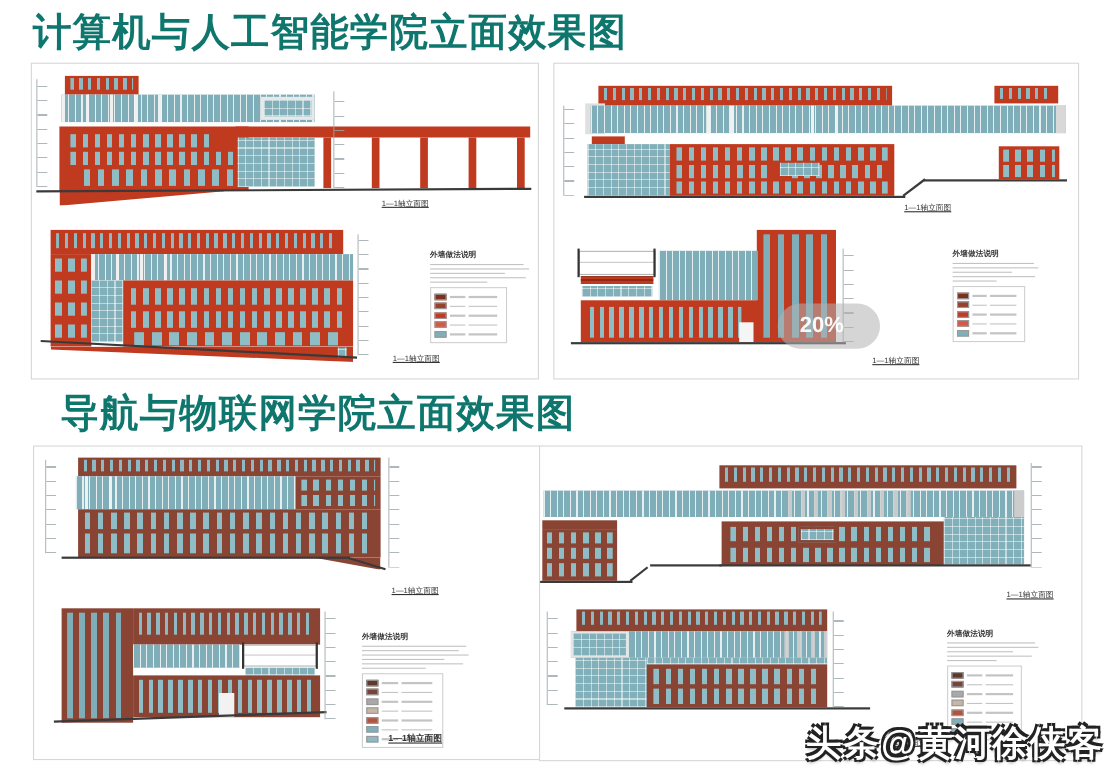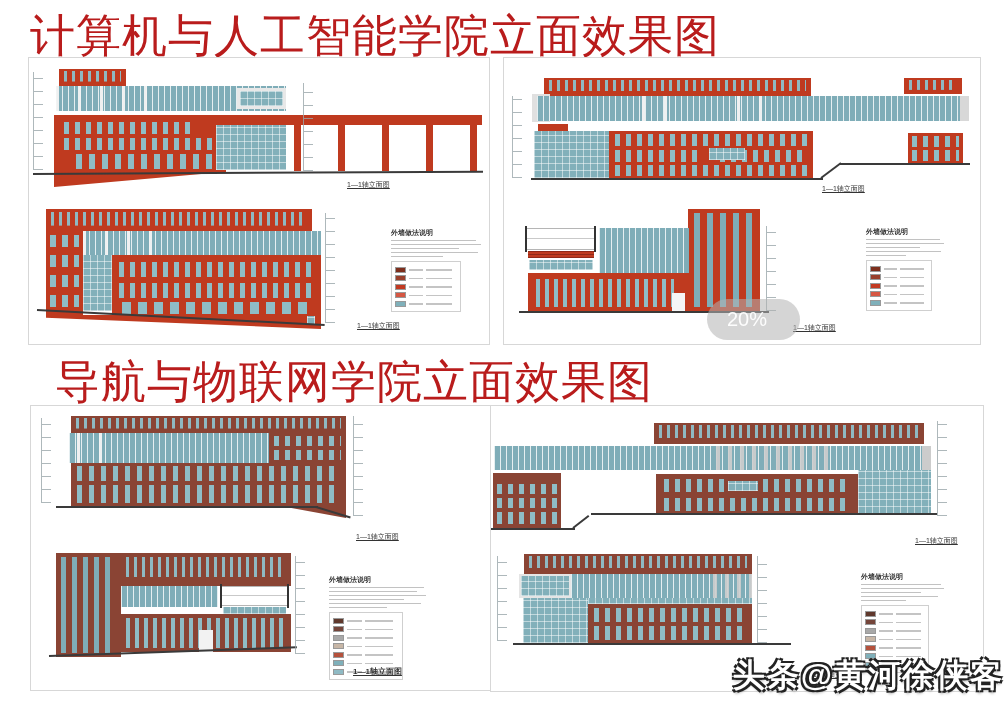--- a/index.html
+++ b/index.html
@@ -1,19 +1,19 @@
 <!DOCTYPE html>
 <html><head>
 <meta charset="utf-8">
 <style>
   html,body{margin:0;padding:0}
   body{width:1008px;height:701px;position:relative;background:#fff;overflow:hidden;
        font-family:"Liberation Sans","DejaVu Sans",sans-serif}
   .abs{position:absolute}
-  .title{position:absolute;font-weight:normal;color:#b91c1c;font-size:45px;white-space:nowrap;letter-spacing:1px}
+  .title{position:absolute;font-weight:bold;color:#0f766e;font-size:35px;white-space:nowrap;letter-spacing:1px}
   .panel{position:absolute;background:#fff;border:1px solid #d7d7d7;box-sizing:border-box}
   .brick{background:#bf3a1f}
   .brick2{background:#8a4434}
   .slitband{background-image:repeating-linear-gradient(90deg,#8fb9c2 0 3px,rgba(0,0,0,0) 3px 8px);
             background-size:calc(100% - 10px) 62%;background-repeat:no-repeat;background-position:5px 30%}
   .winrow{position:absolute;background-image:repeating-linear-gradient(90deg,var(--g,#8fbdc6) 0 var(--w,5px),rgba(0,0,0,0) var(--w,5px) var(--p,11px))}
   .curtain{background-color:#7fadb8;background-image:repeating-linear-gradient(90deg,rgba(255,255,255,.8) 0 1px,rgba(255,255,255,0) 1px 6px)}
   .streaks{position:absolute;background-image:repeating-linear-gradient(90deg,rgba(244,244,244,.95) 0 3px,rgba(0,0,0,0) 3px 22px)}
   .graystreaks{position:absolute;background-image:repeating-linear-gradient(90deg,rgba(206,206,206,.9) 0 4px,rgba(0,0,0,0) 4px 12px)}
   .glassgrid{background-color:#82b0ba;
@@ -27,22 +27,22 @@
   .bridge{position:absolute;background:#fff;border:1px solid #b5b5b5;box-sizing:border-box}
   .bridge .midline{position:absolute;left:0;right:0;top:45%;height:1px;background:#c9c9c9}
   .post{position:absolute;width:2px;background:#333}
   .legend{position:absolute;font-size:6px;color:#555;line-height:1.2}
   .lg-title{font-weight:bold;color:#333;font-size:7px;white-space:nowrap;margin-bottom:2px}
   .nl{height:1.5px;background:#c2c2c2;margin:2.5px 0}
   .lg-table{border:1px solid #cfcfcf;margin-top:4px;padding:2px 3px}
   .lrow{display:flex;align-items:center;gap:3px;margin:2.5px 0}
   .sw{width:9px;height:4px;border:1px solid #999;flex:0 0 auto}
   .ln{height:1.5px;background:#c4c4c4}
-  .badge{position:absolute;left:707px;top:299px;width:93px;height:41px;border-radius:21px;
-         background:rgba(178,178,178,.55);color:rgba(255,255,255,.95);font-size:20px;font-weight:normal;
+  .badge{position:absolute;left:707px;top:276px;width:93px;height:41px;border-radius:21px;
+         background:rgba(178,178,178,.55);color:rgba(255,255,255,.95);font-size:20px;font-weight:bold;
          display:flex;align-items:center;padding-left:20px;box-sizing:border-box;z-index:30}
   .watermark{position:absolute;right:4px;top:654px;font-size:32px;font-weight:bold;color:#fff;
              letter-spacing:2px;white-space:nowrap;z-index:40;
              text-shadow:-2px -2px 0 #222,2px -2px 0 #222,-2px 2px 0 #222,2px 2px 0 #222,0 3px 3px rgba(0,0,0,.35)}
 </style>
 </head>
 <body>
 
 <div class="title" style="left:30px;top:6px">计算机与人工智能学院立面效果图</div>
 

